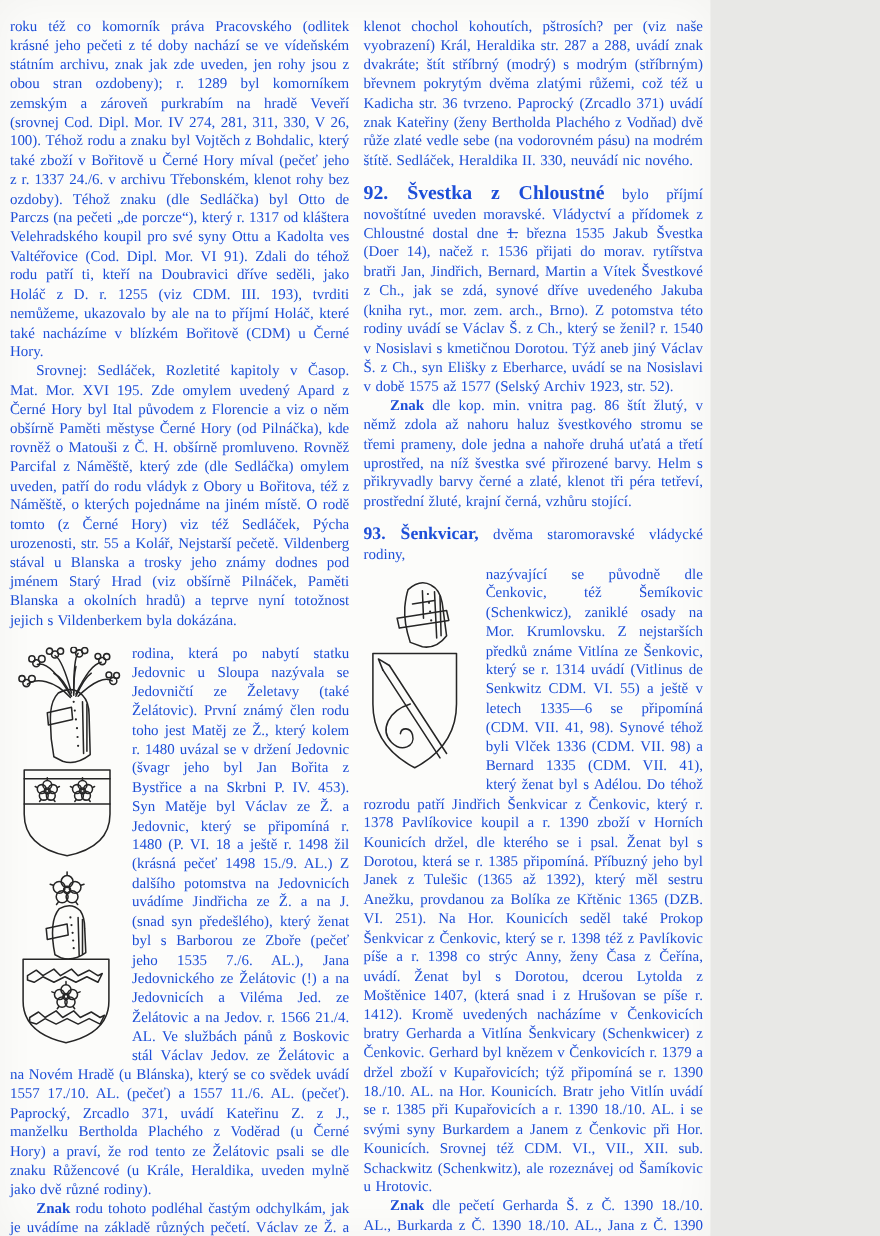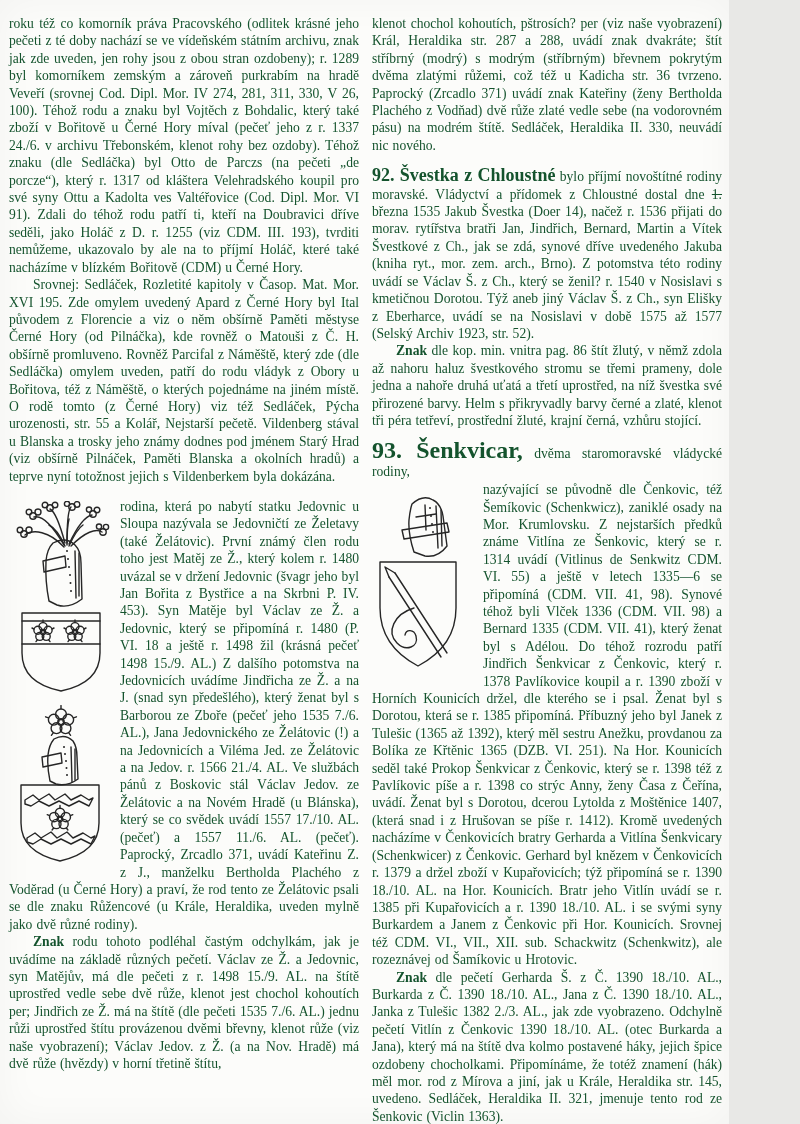--- a/index.html
+++ b/index.html
@@ -1,27 +1,27 @@
 <!DOCTYPE html>
 <html><head>
 <meta charset="utf-8">
 <style>
   html,body{margin:0;padding:0;}
   body{width:800px;height:1124px;background:#e8e8e6;font-family:"Liberation Serif", serif;}
-  .page{position:relative;width:729px;height:1124px;background:#fcfcfa;color:#14532d;overflow:hidden;
+  .page{position:relative;width:646px;height:1124px;background:#fcfcfa;color:#1d4ed8;overflow:hidden;
         box-shadow:inset 0 0 40px rgba(0,0,0,0.04);}
   .cols{display:flex;gap:13px;padding:15px 7px 0 9px;}
   .col{width:386px;font-size:13.6px;line-height:17.4px;text-align:justify;word-spacing:0.6px;}
   p{margin:0;}
   .ind{text-indent:24px;}
   .noind{text-indent:0;}
   .sec{margin-top:13px;}
   .h91{font-weight:bold;font-size:17.5px;}
   .h92{font-weight:bold;font-size:18px;}
-  .h93{font-weight:bold;font-size:24px;}
+  .h93{font-weight:bold;font-size:16px;}
   .firstline{text-align:justify;text-align-last:justify;}
   .secbody{margin-top:1px;}
   .secbody::after{content:"";display:block;clear:both;}
   .figs{float:left;width:102px;margin:3px 9px 2px 0;}
   .figs svg{display:block;}
   .fig2{margin-top:12px;}
   .figs93 svg{margin-top:6px;}
   s{text-decoration:line-through;}
   .pagenum{position:absolute;top:1084px;left:0;width:784px;text-align:right;
            font-style:italic;font-size:17.5px;letter-spacing:1px;}
@@ -157,21 +157,21 @@
           <p class="ind"><b>Znak</b> <span>rodu tohoto podléhal častým odchylkám, jak je uvádíme na základě různých pečetí. Václav ze Ž. a Jedovnic, syn Matějův, má dle pečeti z r. 1498 15./9. AL. na štítě uprostřed vedle sebe dvě růže, klenot jest chochol kohoutích per; Jindřich ze Ž. má na štítě (dle pečeti 1535 7./6. AL.) jednu růži uprostřed štítu provázenou dvěmi břevny, klenot růže (viz naše vyobrazení); Václav Jedov. z Ž. (a na Nov. Hradě) má dvě růže (hvězdy) v horní třetině štítu,</span></p>
         </div>
       </div>
     </div>
 
     <div class="col">
       <p class="noind">klenot chochol kohoutích, pštrosích? per (viz naše vyobrazení) Král, Heraldika str. 287 a 288, uvádí znak dvakráte; štít stříbrný (modrý) s modrým (stříbrným) břevnem pokrytým dvěma zlatými růžemi, což též u Kadicha str. 36 tvrzeno. Paprocký (Zrcadlo 371) uvádí znak Kateřiny (ženy Bertholda Plachého z Vodňad) dvě růže zlaté vedle sebe (na vodorovném pásu) na modrém štítě. Sedláček, Heraldika II. 330, neuvádí nic nového.</p>
 
       <p class="sec noind">
         <span class="h92">92. Švestka z Chloustné</span>
-        <span>bylo příjmí novoštítné rodiny moravské. Vládyctví a přídomek z Chloustné dostal dne</span>
+        <span>bylo příjmí novoštítné uveden moravské. Vládyctví a přídomek z Chloustné dostal dne</span>
         <s>1.</s>
         <span>března 1535 Jakub Švestka (Doer 14), načež r. 1536 přijati do morav. rytířstva bratři Jan, Jindřich, Bernard, Martin a Vítek Švestkové z Ch., jak se zdá, synové dříve uvedeného Jakuba (kniha ryt., mor. zem. arch., Brno). Z potomstva této rodiny uvádí se Václav Š. z Ch., který se ženil? r. 1540 v Nosislavi s kmetičnou Dorotou. Týž aneb jiný Václav Š. z Ch., syn Elišky z Eberharce, uvádí se na Nosislavi v době 1575 až 1577 (Selský Archiv 1923, str. 52).</span>
       </p>
       <p class="ind"><b>Znak</b> <span>dle kop. min. vnitra pag. 86 štít žlutý, v němž zdola až nahoru haluz švestkového stromu se třemi prameny, dole jedna a nahoře druhá uťatá a třetí uprostřed, na níž švestka své přirozené barvy. Helm s přikryvadly barvy černé a zlaté, klenot tři péra tetřeví, prostřední žluté, krajní černá, vzhůru stojící.</span></p>
 
       <div class="sec">
         <div class="firstline">
           <span class="h93">93. Šenkvicar,</span>
           <span>dvěma staromoravské vládycké rodiny,</span>
         </div>

